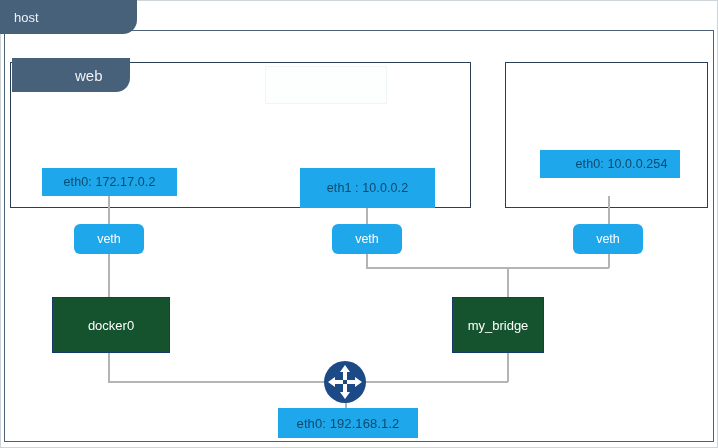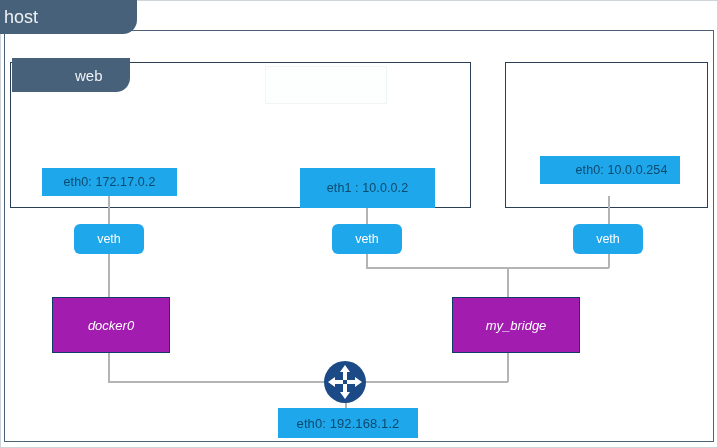--- a/index.html
+++ b/index.html
@@ -58,22 +58,22 @@
     white-space: nowrap;
   }
 
   .host-tab {
     left: 0px;
     top: 0px;
     width: 137px;
     height: 34px;
   }
   .host-tab .tab-label {
-    padding-left: 4px;
-    font-size: 18px;
+    padding-left: 14px;
+    font-size: 13px;
   }
 
   .web-tab {
     left: 12px;
     top: 58px;
     width: 118px;
     height: 34px;
     padding-left: 44px;
   }
   .web-tab .tab-label {
@@ -141,21 +141,21 @@
     font-size: 12.5px;
     display: flex;
     align-items: center;
     justify-content: center;
     white-space: nowrap;
     letter-spacing: 0.1px;
   }
 
   .iface-web-eth0 { left: 42px;  top: 168px; width: 135px; height: 28px; }
   .iface-web-eth1 { left: 300px; top: 168px; width: 135px; height: 40px; }
-  .iface-db-eth0  { left: 540px; top: 156px; width: 140px; height: 28px; padding-left: 23px; }
+  .iface-db-eth0  { left: 540px; top: 150px; width: 140px; height: 28px; padding-left: 23px; }
   .iface-host-eth0{ left: 278px; top: 408px; width: 140px; height: 30px; font-size: 13px; }
 
   .veth {
     position: absolute;
     box-sizing: border-box;
     background: #1fa7ec;
     color: #ffffff;
     font-size: 12.5px;
     display: flex;
     align-items: center;
@@ -166,32 +166,31 @@
     border-radius: 6px;
   }
   .veth-web-0 { left: 74px;  top: 224px; }
   .veth-web-1 { left: 332px; top: 224px; }
   .veth-db-0  { left: 573px; top: 224px; }
 
   
   .bridge {
     position: absolute;
     box-sizing: border-box;
-    background: #a21caf;
+    background: #14532d;
     border: 1px solid #123a6b;
     color: #ffffff;
     font-size: 13px;
     display: flex;
     align-items: center;
     justify-content: center;
     white-space: nowrap;
-    font-style: italic;
   }
   .bridge-docker0  { left: 52px;  top: 297px; width: 118px; height: 56px; }
-  .bridge-mybridge { left: 452px; top: 297px; width: 128px; height: 56px; }
+  .bridge-mybridge { left: 452px; top: 297px; width: 92px; height: 56px; }
 
   
   .router {
     position: absolute;
     left: 323px;
     top: 360px;
     width: 44px;
     height: 44px;
   }
   .router svg { display: block; }

